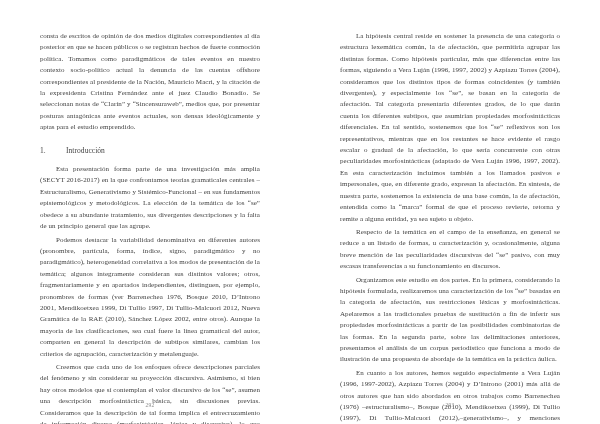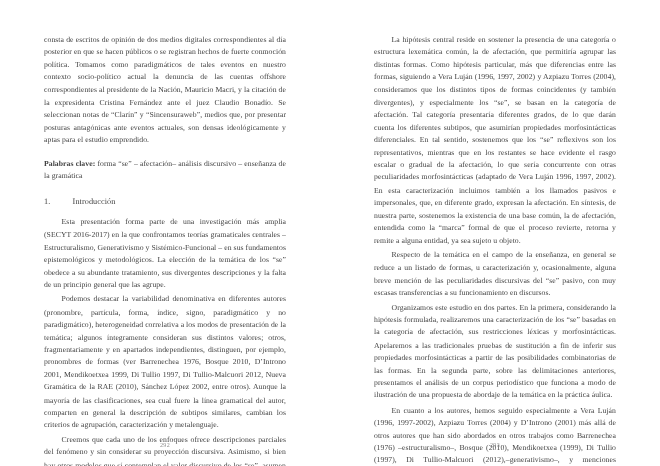--- a/index.html
+++ b/index.html
@@ -70,21 +70,20 @@
 </style>
 </head>
 <body>
 
 <div class="spread">
 
   <div class="page">
     <div class="page-body">
       <p class="para no-indent">consta de escritos de opinión de dos medios digitales correspondientes al día posterior en que se hacen públicos o se registran hechos de fuerte conmoción política. Tomamos como paradigmáticos de tales eventos en nuestro contexto socio-político actual la denuncia de las cuentas offshore correspondientes al presidente de la Nación, Mauricio Macri, y la citación de la expresidenta Cristina Fernández ante el juez Claudio Bonadío. Se seleccionan notas de “Clarín” y “Sincensuraweb”, medios que, por presentar posturas antagónicas ante eventos actuales, son densas ideológicamente y aptas para el estudio emprendido.</p>
 
-      <p class="keywords"><span class="kw-label">Palabras clave:</span><span> forma “se” – afectación– análisis discursivo –  enseñanza de la gramática</span></p>
 
       <h2 class="section-heading"><span class="sec-num">1.</span><span>Introducción</span></h2>
 
       <p class="para">Esta presentación forma parte de una investigación más amplia (SECYT 2016-2017) en la que confrontamos teorías gramaticales centrales –Estructuralismo, Generativismo y Sistémico-Funcional – en sus fundamentos epistemológicos y metodológicos. La elección de la temática de los “se” obedece a su abundante tratamiento, sus divergentes descripciones y la falta de un principio general que las agrupe.</p>
       <p class="para">Podemos destacar la variabilidad denominativa en diferentes autores (pronombre, partícula, forma, índice, signo, paradigmático y no paradigmático), heterogeneidad correlativa a los modos de presentación de la temática; algunos íntegramente consideran sus distintos valores; otros, fragmentariamente y en apartados independientes, distinguen, por ejemplo, pronombres de formas (ver Barrenechea 1976, Bosque 2010, D’Introno 2001, Mendikoetxea 1999, Di Tullio 1997, Di Tullio-Malcuori 2012, Nueva Gramática de la RAE (2010), Sánchez López 2002, entre otros). Aunque la mayoría de las clasificaciones, sea cual fuere la línea gramatical del autor, comparten en general la descripción de subtipos similares, cambian los criterios de agrupación, caracterización y metalenguaje.</p>
       <p class="para">Creemos que cada uno de los enfoques ofrece descripciones parciales del fenómeno y sin considerar su proyección discursiva. Asimismo, si bien hay otros modelos que sí contemplan el valor discursivo de los “se”, asumen una descripción morfosintáctica básica, sin discusiones previas. Consideramos que la descripción de tal forma implica el entrecruzamiento de información diversa (morfosintáctica, léxica y discursiva), lo que requeriría de mayor complejidad en los dispositivos descriptivos.</p>
     </div>
     <div class="page-footer">292</div>
   </div>
 

